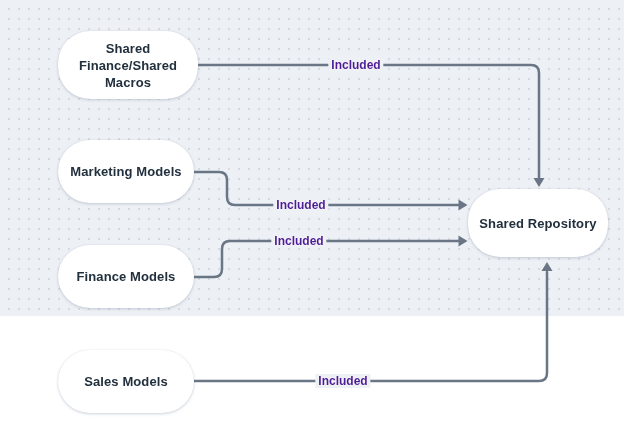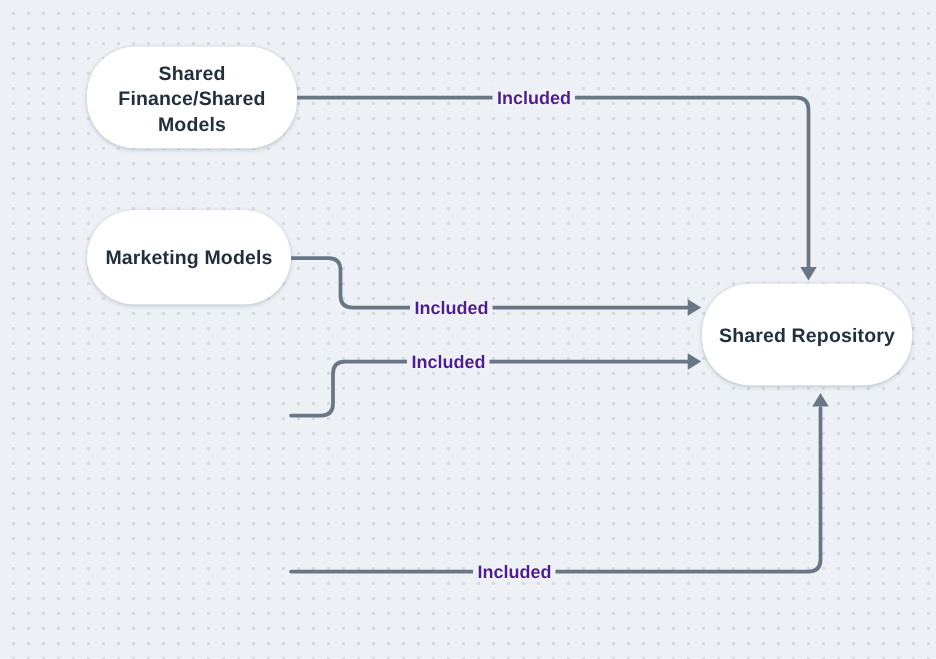--- a/index.html
+++ b/index.html
@@ -2,21 +2,21 @@
 <html><head>
 <meta charset="utf-8">
 <style>
   html, body { margin: 0; padding: 0; }
   body {
     font-family: "Liberation Sans", sans-serif;
     width: 624px; height: 439px; overflow: hidden;
   }
   .canvas {
     position: relative;
-    width: 624px; height: 439px;
+    width: 624px; height: 316px;
     background-color: #edf0f4;
     background-image: radial-gradient(#d5dae2 1px, transparent 1.1px);
     background-size: 10px 10px;
     background-position: 4px 4px;
   }
   .edges-layer {
     position: absolute; left: 0; top: 0;
     width: 624px; height: 439px;
     z-index: 1;
   }
@@ -84,29 +84,35 @@
     <polygon class="arrowhead" points="458.5,235.5 458.5,246.5 467.5,241"></polygon>
 
     <path class="edge-path" d="M 194 381 L 539 381 Q 547 381 547 373 L 547 272"></path>
     <polygon class="arrowhead" points="541.5,271 552.5,271 547,262"></polygon>
   </svg>
 
   <div class="node node-shared-models">
     <div>
       <span class="node-line">Shared</span>
       <span class="node-line">Finance/Shared</span>
-      <span class="node-line">Models</span>
+      <span class="node-line">Macros</span>
     </div>
   </div>
 
   <div class="node node-marketing">
     <span>Marketing Models</span>
   </div>
 
+  <div class="node node-finance">
+    <span>Finance Models</span>
+  </div>
 
+  <div class="node node-sales">
+    <span>Sales Models</span>
+  </div>
 
   <div class="node node-repository">
     <span>Shared Repository</span>
   </div>
 
   <div class="edge-label edge-label-1">Included</div>
   <div class="edge-label edge-label-2">Included</div>
   <div class="edge-label edge-label-3">Included</div>
   <div class="edge-label edge-label-4">Included</div>
 

